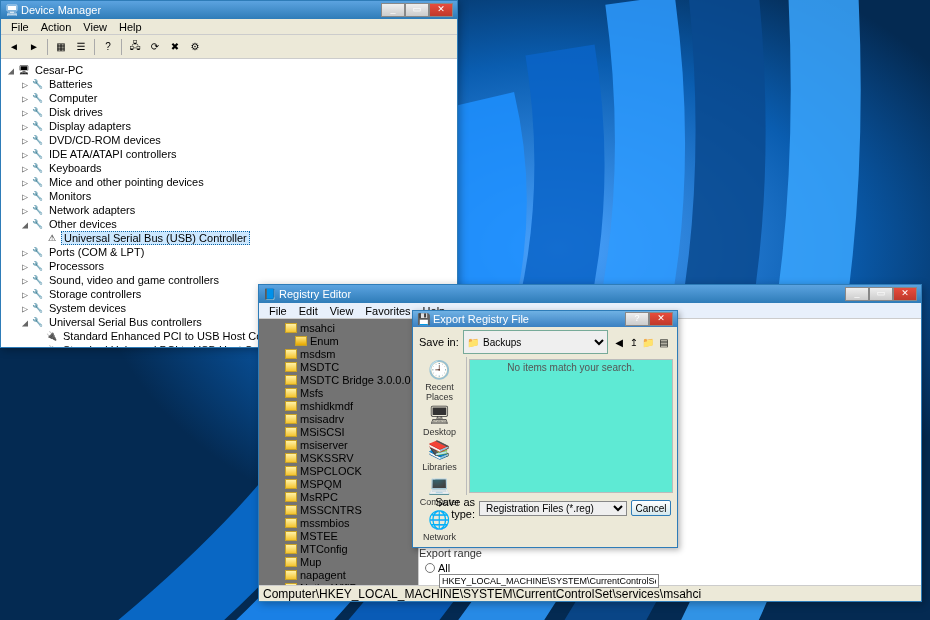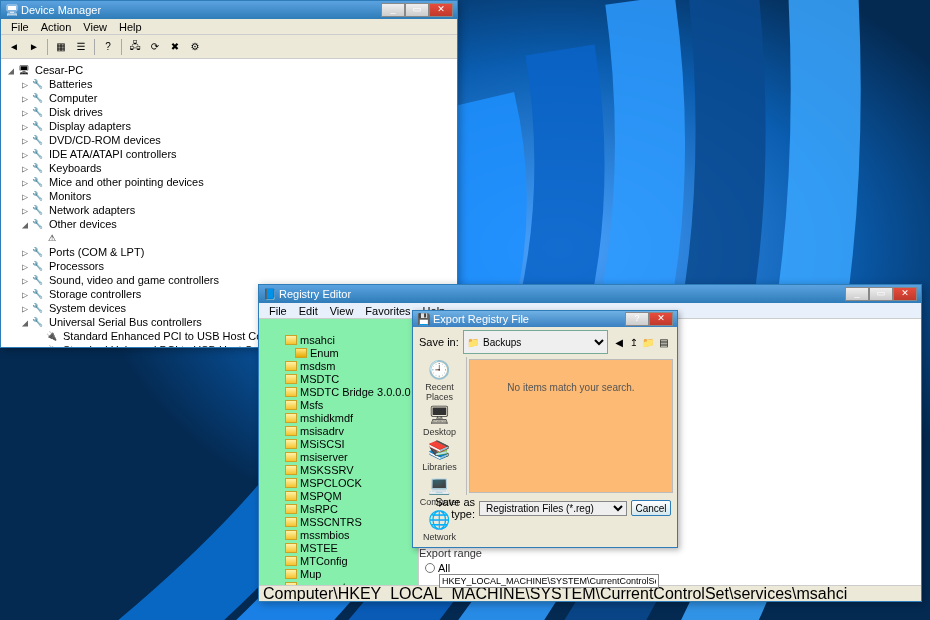--- a/index.html
+++ b/index.html
@@ -23,48 +23,48 @@
 .tsep { width:1px; height:16px; background:#aaa; margin:0 2px; }
 
 .tree { padding:4px; overflow:auto; background:#fff; color:#000; }
 .row { display:flex; align-items:center; height:14px; white-space:nowrap; }
 .row .tw { width:12px; text-align:center; color:#666; cursor:default; font-family:monospace; font-size:10px;}
 .row .lbl { padding:0 2px; }
 .row .devicon { width:14px; height:12px; margin-right:2px; display:inline-flex; align-items:center; justify-content:center; font-size:9px; }
 .row.sel .lbl { background:#cce8ff; border:1px dotted #0a64a4; }
 .indent0{padding-left:0}.indent1{padding-left:14px}.indent2{padding-left:28px}
 
-.statusbar { height:16px; background:#ece9d8; border-top:1px solid #ccc; padding:0 4px; line-height:16px; font-size:16px; color:#000; overflow:hidden; white-space:nowrap; }
+.statusbar { height:16px; background:#ece9d8; border-top:1px solid #ccc; padding:0 4px; line-height:16px; font-size:12px; color:#000; overflow:hidden; white-space:nowrap; }
 
 
 #devmgr { left:0; top:0; width:458px; height:348px; }
 #devmgr .tree { height:calc(100% - 58px); }
 
 
 #regedit { left:258px; top:284px; width:664px; height:318px; }
 #regedit .menubar { background:#e8f0fb; }
 #regedit .body { display:flex; height:calc(100% - 50px); }
-#regedit .leftpane { width:160px; border-right:1px solid #ccc; overflow:auto; padding:14px 2px 2px 26px; background:#86efac; }
+#regedit .leftpane { width:160px; border-right:1px solid #ccc; overflow:auto; padding:2px 2px 2px 26px; background:#737373; }
 #regedit .rightpane { flex:1; background:#fff; }
 #regedit .folderrow { display:flex; align-items:center; height:13px; font-size:10px; }
 #regedit .foldericon { width:12px; height:10px; background:linear-gradient(#fff2a8,#f4c430); border:1px solid #c9a227; margin-right:3px; }
 #regedit .openfolder { background:linear-gradient(#ffe680,#e6a800); }
 
 
 #exportdlg { position:absolute; left:412px; top:310px; width:266px; height:238px; border:1px solid #2e7cb8; background:#ece9d8; box-shadow:2px 2px 6px rgba(0,0,0,.3); }
 #exportdlg .titlebar { background:linear-gradient(#6fb1e4,#3a80c1); height:16px; font-size:10px; }
 #exportdlg .savein { display:flex; align-items:center; padding:3px 6px; gap:4px; font-size:10px; }
 #exportdlg .savein select { flex:1; font-size:10px; height:24px; border:1px solid #7a9; }
 #exportdlg .navicons { display:flex; gap:1px; }
 #exportdlg .navicons span { width:14px; height:14px; display:flex; align-items:center; justify-content:center; font-size:10px; }
 #exportdlg .mainarea { display:flex; height:138px; }
 #exportdlg .places { width:54px; background:#ece9d8; border-right:1px solid #bbb; display:flex; flex-direction:column; align-items:center; padding-top:2px; gap:2px; }
 #exportdlg .place { width:48px; text-align:center; font-size:9px; color:#333; }
 #exportdlg .place .pic { width:28px; height:22px; margin:0 auto 1px; display:flex; align-items:center; justify-content:center; font-size:18px; }
-#exportdlg .listarea { flex:1; background:#fdba74; border:1px solid #bbb; margin:2px 4px 2px 2px; display:flex; align-items:flex-start; justify-content:center; padding-top:22px; font-size:10px; color:#555; }
+#exportdlg .listarea { flex:1; background:#5eead4; border:1px solid #bbb; margin:2px 4px 2px 2px; display:flex; align-items:flex-start; justify-content:center; padding-top:2px; font-size:10px; color:#555; }
 #exportdlg .formrow { display:flex; align-items:center; padding:1px 6px; gap:4px; font-size:10px; }
 #exportdlg .formrow label { width:56px; text-align:right; }
 #exportdlg .formrow select, #exportdlg .formrow input { flex:1; height:15px; font-size:10px; border:1px solid #888; padding:0 2px; }
 #exportdlg .dlgbtn { width:40px; height:16px; font-size:10px; background:linear-gradient(#fff,#d4e8ee); border:1px solid #2e7cb8; border-radius:2px; }
 #exportdlg .dlgbtn.primary { border:1px solid #0a64a4; }
 #exportdlg .range { padding:2px 6px; font-size:10px; }
 #exportdlg .range .hdr { color:#333; margin-bottom:2px;margin-top:24px; }
 #exportdlg .range .opt { display:flex; align-items:center; gap:3px; padding-left:6px; height:13px;}
 #exportdlg .range input[type=text] { width:220px; height:14px; margin-left:20px; font-size:9px; border:1px solid #888; padding:0 2px;}
 #exportdlg .range input[type=radio]{ width:10px; height:10px;}
@@ -181,20 +181,21 @@
         <span class="lbl">Network adapters</span>
       </div>
       <div class="row indent1">
         <span class="tw">◢</span>
         <span class="devicon">🔧</span>
         <span class="lbl">Other devices</span>
       </div>
       <div class="row indent2 sel">
         <span class="tw"></span>
         <span class="devicon">⚠</span>
+        <span class="lbl">Universal Serial Bus (USB) Controller</span>
       </div>
       <div class="row indent1">
         <span class="tw">▷</span>
         <span class="devicon">🔧</span>
         <span class="lbl">Ports (COM &amp; LPT)</span>
       </div>
       <div class="row indent1">
         <span class="tw">▷</span>
         <span class="devicon">🔧</span>
         <span class="lbl">Processors</span>

